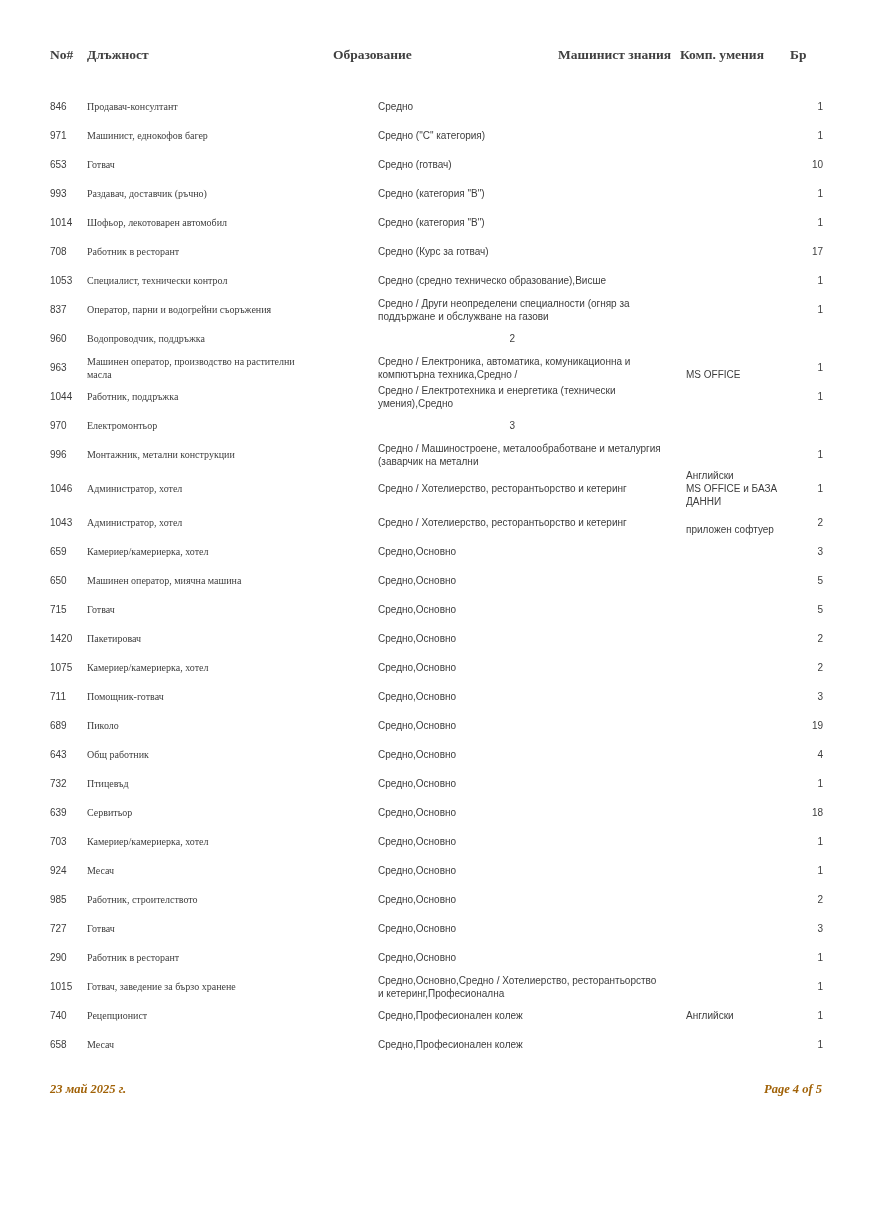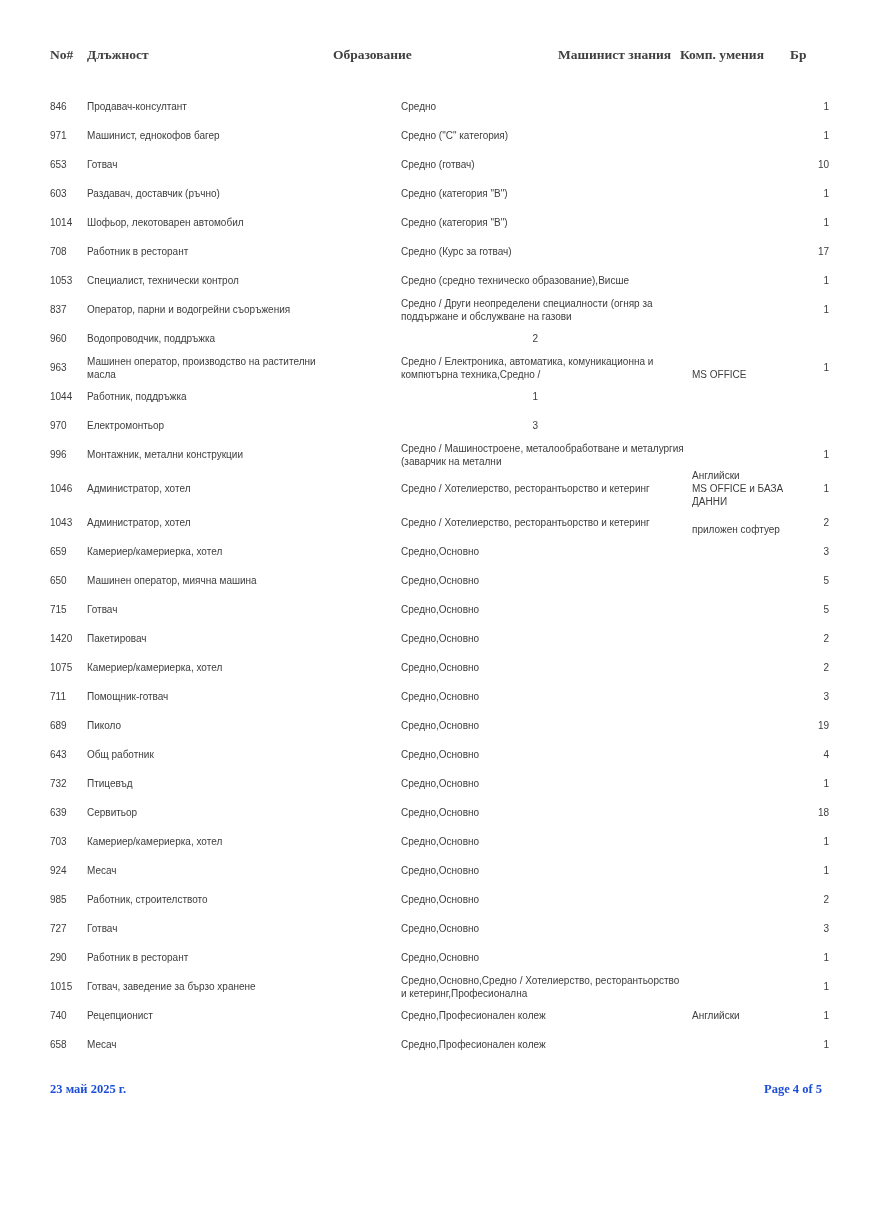--- a/index.html
+++ b/index.html
@@ -26,32 +26,32 @@
   .h-lang{left:508px;}
   .h-comp{left:630px;}
   .h-cnt{left:740px;}
   
   .row{
     display:flex;align-items:center;
     min-height:29px;
     font-size:10px;line-height:13px;color:#3d3d3d;
   }
   .c-num{width:37px;flex:none;}
-  .c-pos{width:230px;flex:none;margin-right:84px;}
-  .c-edu{width:284px;flex:none;margin-right:7px;}
+  .c-pos{width:230px;flex:none;margin-right:61px;font-family:Liberation Serif, serif;}
+  .c-edu{width:284px;flex:none;margin-right:24px;}
   .c-skill{width:110px;flex:none;}
   .c-skill .lang{}
   .c-cnt{width:27px;flex:none;text-align:right;}
   
   .pfooter{
     position:absolute;left:50px;right:48px;top:1082px;
     display:flex;justify-content:space-between;
     font-family:"Liberation Serif", serif;
-    font-weight:bold;
-    font-size:12.5px;color:#1d4ed8;
+    font-weight:bold;font-style:italic;
+    font-size:12.5px;color:#a16207;
   }
 </style>
 </head>
 <body>
 
 <div class="page">
   <div class="content">
 
     <div class="thead">
       <span class="h-num">No#</span>
@@ -90,21 +90,21 @@
     <div class="c-pos">Готвач</div>
     <div class="c-edu">Средно (готвач)</div>
     <div class="c-skill">
       <div class="lang"></div>
       <div class="comp"></div>
     </div>
     <div class="c-cnt">10</div>
   </div>
 
   <div class="row">
-    <div class="c-num">603</div>
+    <div class="c-num">993</div>
     <div class="c-pos">Раздавач, доставчик (ръчно)</div>
     <div class="c-edu">Средно (категория "B")</div>
     <div class="c-skill">
       <div class="lang"></div>
       <div class="comp"></div>
     </div>
     <div class="c-cnt">1</div>
   </div>
 
   <div class="row">
@@ -168,20 +168,21 @@
     <div class="c-skill">
       <div class="lang" style="min-height: 13px;"></div>
       <div class="comp">MS OFFICE</div>
     </div>
     <div class="c-cnt">1</div>
   </div>
 
   <div class="row">
     <div class="c-num">1044</div>
     <div class="c-pos">Работник, поддръжка</div>
+    <div class="c-edu">Средно / Електротехника и енергетика (технически умения),Средно</div>
     <div class="c-skill">
       <div class="lang"></div>
       <div class="comp"></div>
     </div>
     <div class="c-cnt">1</div>
   </div>
 
   <div class="row">
     <div class="c-num">970</div>
     <div class="c-pos">Електромонтьор</div>

